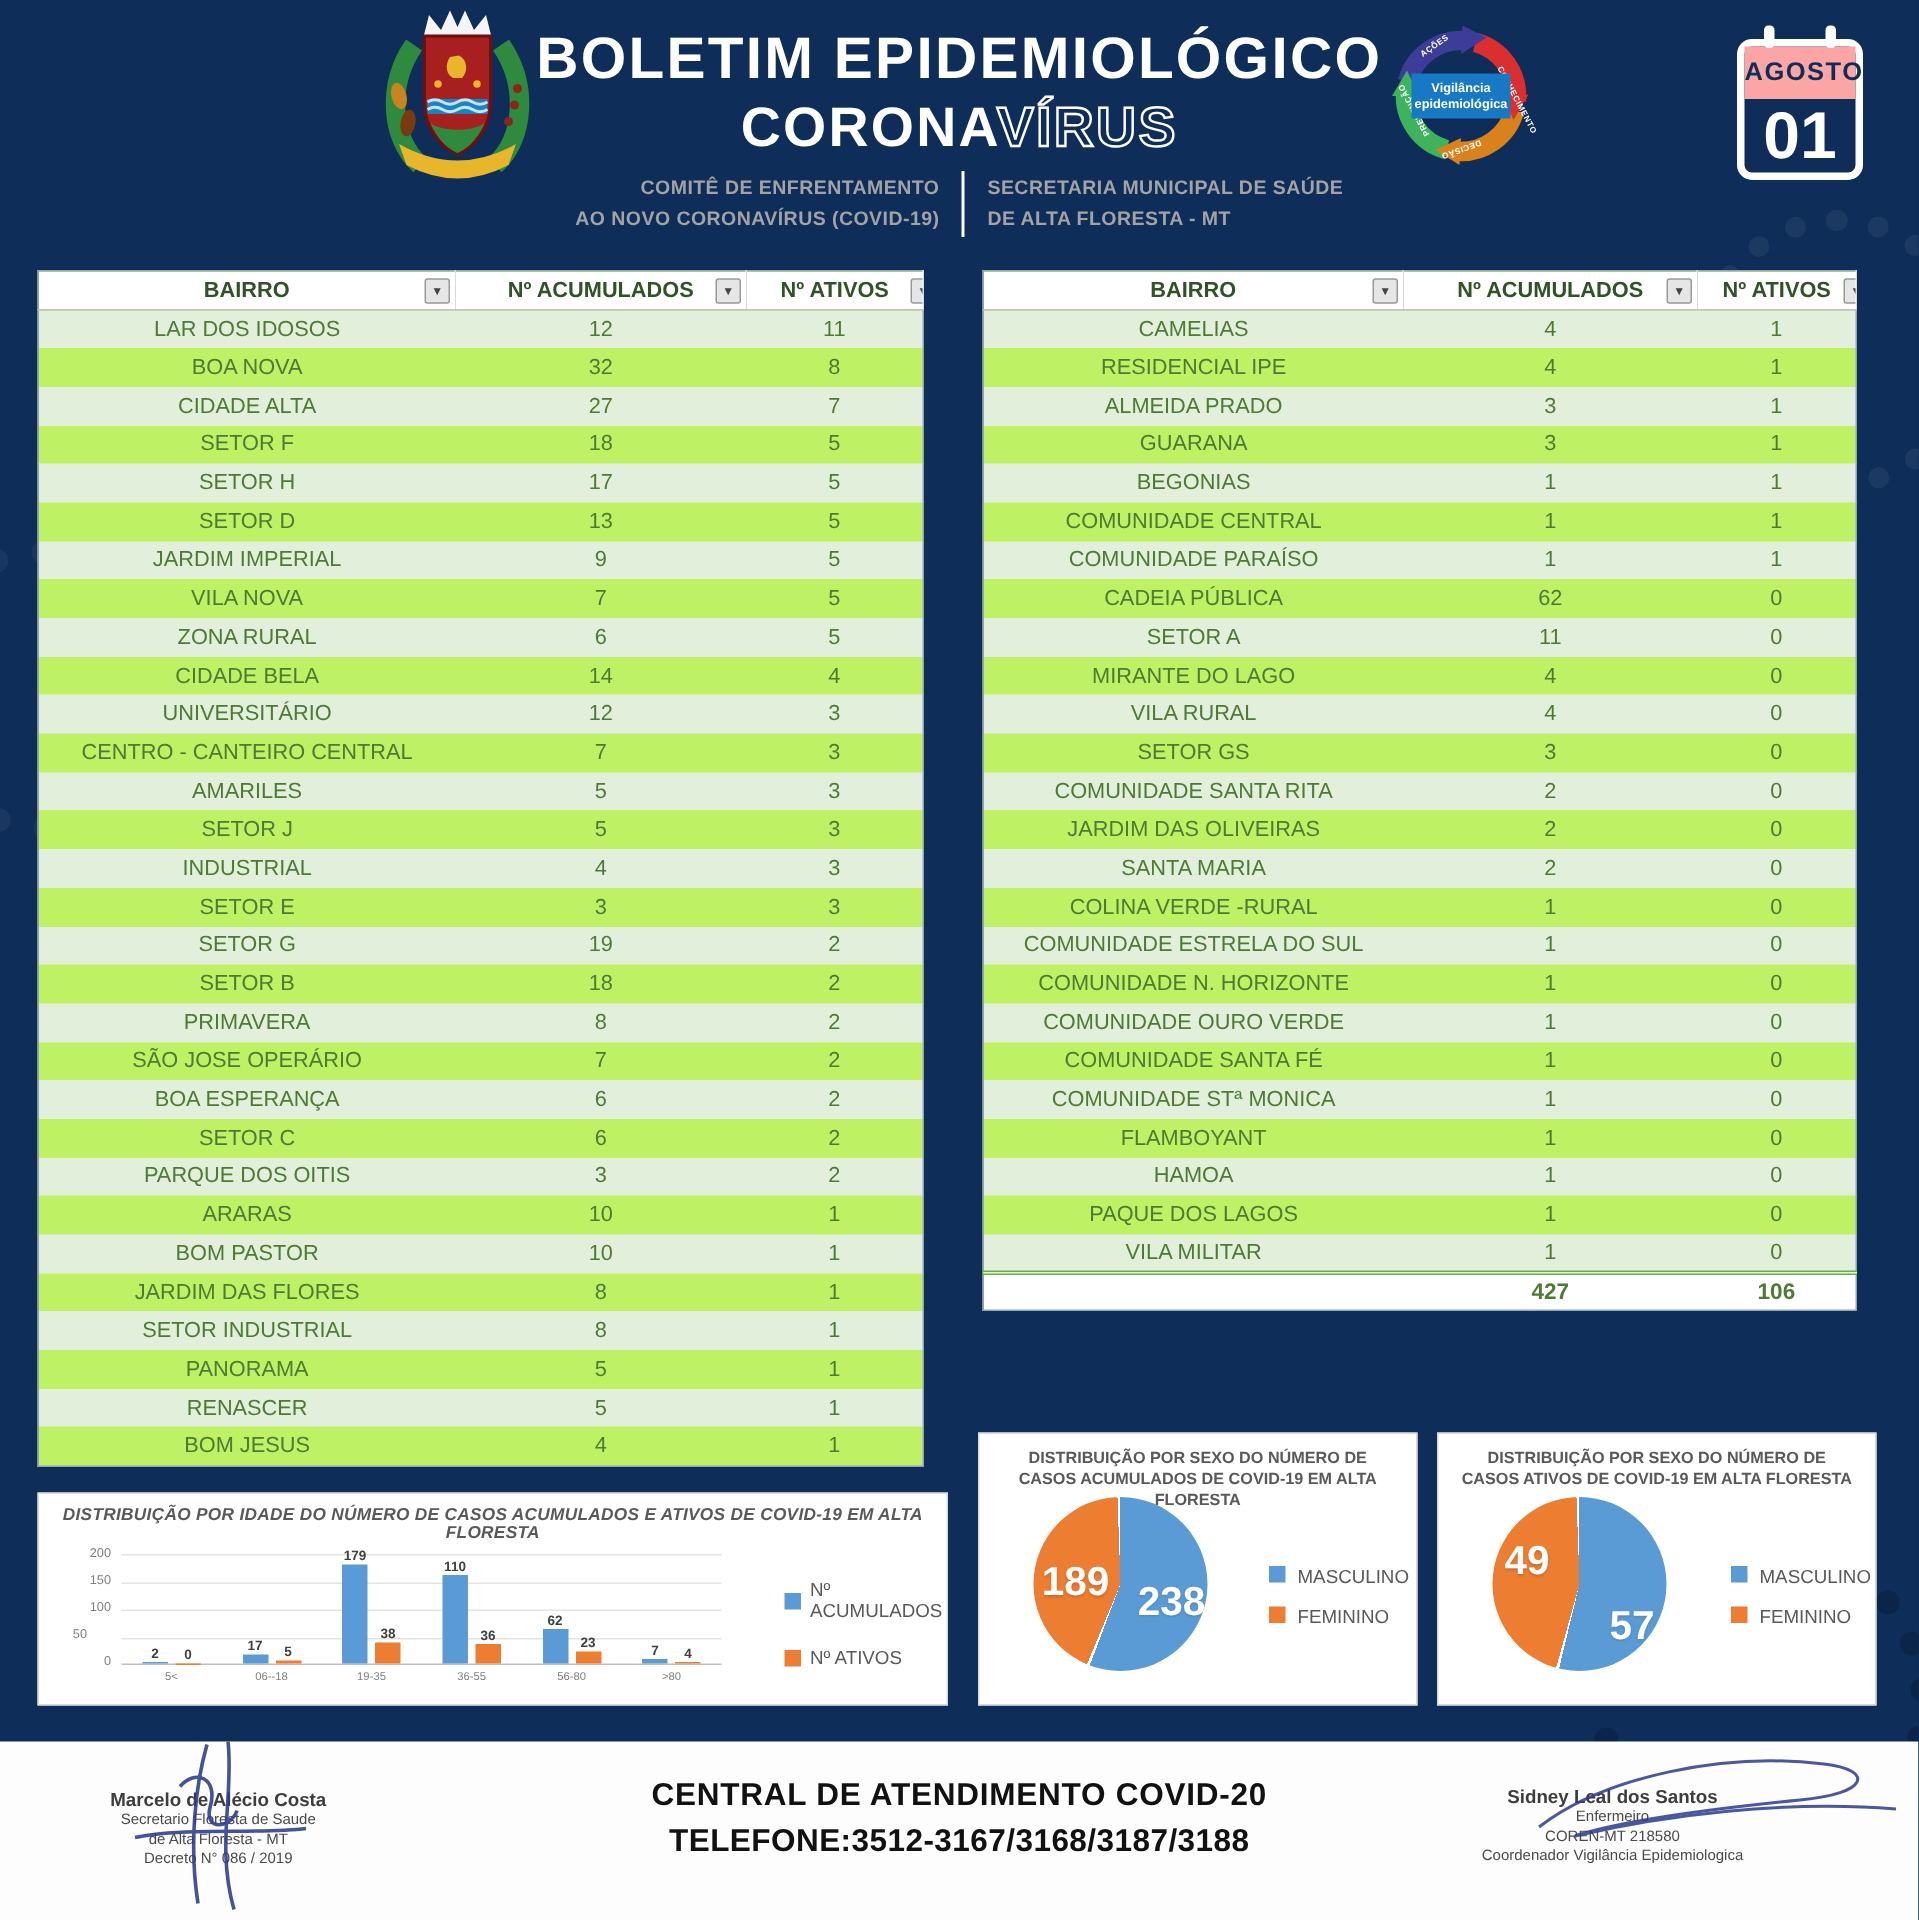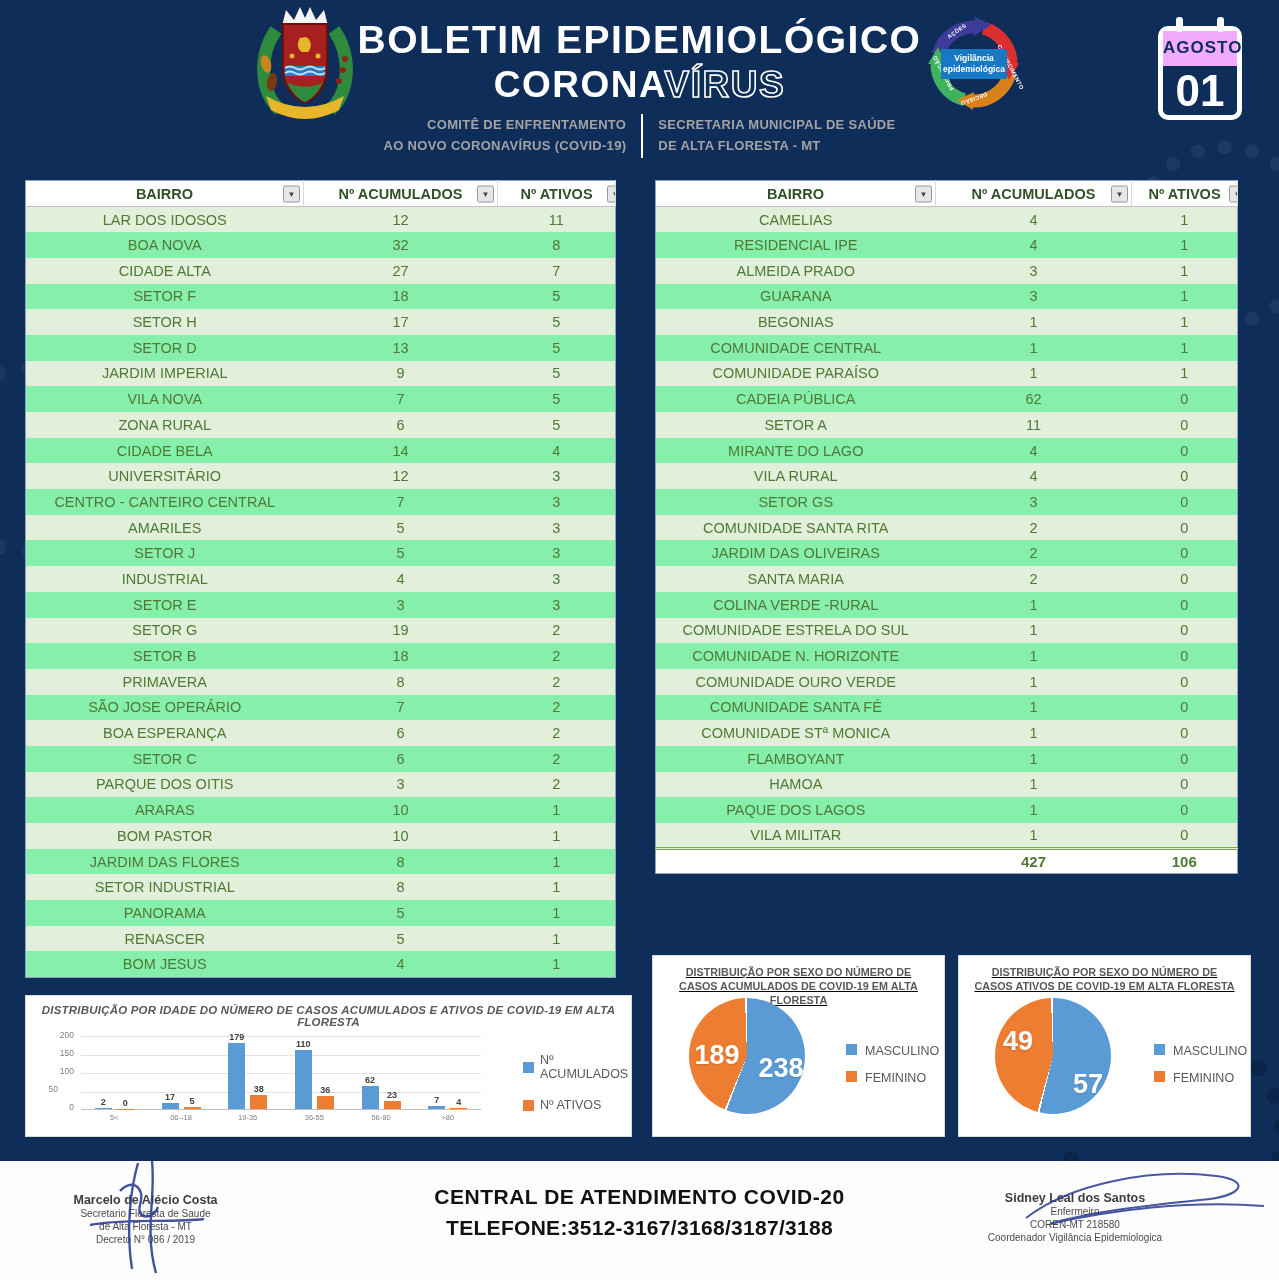--- a/index.html
+++ b/index.html
@@ -37,26 +37,26 @@
   .vig-label { position:absolute; color:#fff; font-size:5.5px; font-weight:bold; letter-spacing:.4px; white-space:nowrap; }
   .vl-acoes { left:24px; top:16px; transform:rotate(-35deg); }
   .vl-conhec { left:77px; top:30px; transform:rotate(62deg); transform-origin:left center; }
   .vl-decisao { left:38px; top:84px; transform:rotate(160deg); }
   .vl-prev { left:2px; top:58px; transform:rotate(-118deg); transform-origin:center; }
 
   .calendar { position:absolute; left:1158px; top:26px; width:84px; height:94px;
     border:5px solid #fff; border-radius:10px; }
   .cal-ring { position:absolute; top:-14px; width:7px; height:15px; background:#fff; border-radius:3px; }
   .ring-l { left:13px; } .ring-r { right:13px; }
-  .cal-month { height:35px; background:#f0abfc; color:#0e2d59; font-weight:bold; font-size:17px;
+  .cal-month { height:35px; background:#fca5a5; color:#0e2d59; font-weight:bold; font-size:17px;
     text-align:center; line-height:33px; letter-spacing:1px; }
   .cal-day { height:49px; color:#fff; font-weight:bold; font-size:44px; text-align:center; line-height:50px; }
 
   
-  .tbl { position:absolute; border-collapse:collapse; table-layout:fixed; background:#86efac;
+  .tbl { position:absolute; border-collapse:collapse; table-layout:fixed; background:#bef264;
     border:1px solid #8fa3bb; }
   .tbl th { background:#fff; color:#2f5226; font-weight:bold; font-size:14.5px; height:26px;
     position:relative; overflow:hidden; border-bottom:1px solid #bfbfbf; border-right:1px solid #d9d9d9;
     text-align:center; padding:0; }
   .tbl td { height:25.7px; text-align:center; font-size:14.5px; color:#4e7a35; padding:0; }
   .tbl tbody tr:nth-child(odd) td { background:#e2efda; }
   .filter-btn { position:absolute; right:3px; top:50%; transform:translateY(-50%);
     width:17px; height:17px; background:#e6e6e6; border:1px solid #999;
     font-size:8px; line-height:15px; text-align:center; color:#444; border-radius:2px; cursor:pointer; }
   .cut .filter-btn { right:-9px; }
@@ -79,21 +79,21 @@
   .bar-value { font-size:9px; font-weight:bold; color:#404040; margin-bottom:1px; }
   .bar { width:17px; }
   .bar-cats { position:absolute; left:55px; top:117px; width:400px; display:flex; }
   .bar-cat { flex:1; text-align:center; font-size:7.5px; color:#7f7f7f; }
   .bar-legend { position:absolute; left:497px; top:0; width:110px; height:100%; }
   .legend-entry { position:absolute; display:flex; align-items:center; gap:6px;
     font-size:12.5px; color:#595959; }
   .legend-sq { width:11px; height:11px; flex:0 0 11px; }
 
   
-  .pie-panel { position:absolute; top:955px; width:293px; height:182px; background:#fff; border:1px solid #d9d9d9;text-decoration:underline; }
+  .pie-panel { position:absolute; top:955px; width:293px; height:182px; background:#fff; border:1px solid #d9d9d9; }
   #pie1-panel { left:652px; } #pie2-panel { left:958px; }
   .pie-title { padding-top:9px; margin:0 auto; width:90%; text-align:center; font-weight:bold;
     font-size:10.8px; color:#595959; line-height:1.3; }
   .pie-circle { position:absolute; left:36px; top:42px; width:116px; height:116px; border-radius:50%; }
   .pie-value { position:absolute; transform:translate(-50%,-50%); color:#fff; font-weight:bold; font-size:27px;
     text-shadow:0 1px 2px rgba(0,0,0,0.15); }
   .pie-legend-entry { position:absolute; display:flex; align-items:flex-start; gap:8px; font-size:12.5px; color:#595959; }
 
   
   .footer { position:absolute; left:0; top:1161px; width:1279px; height:119px; background:#fdfdfd; }

